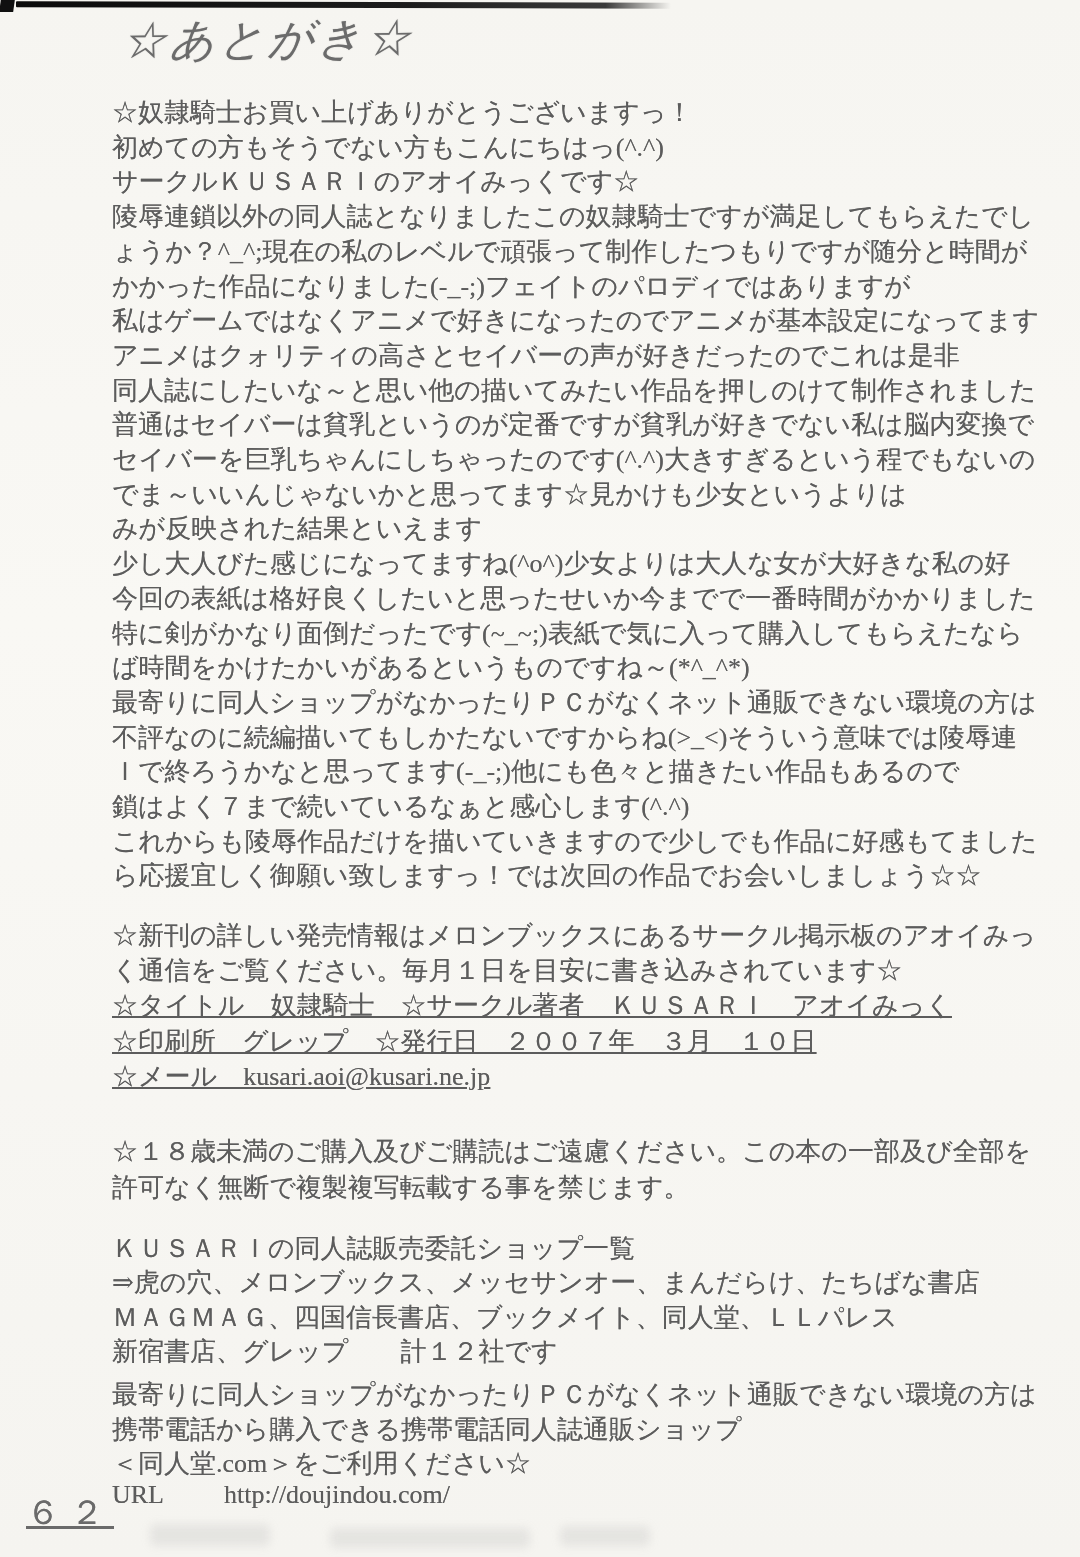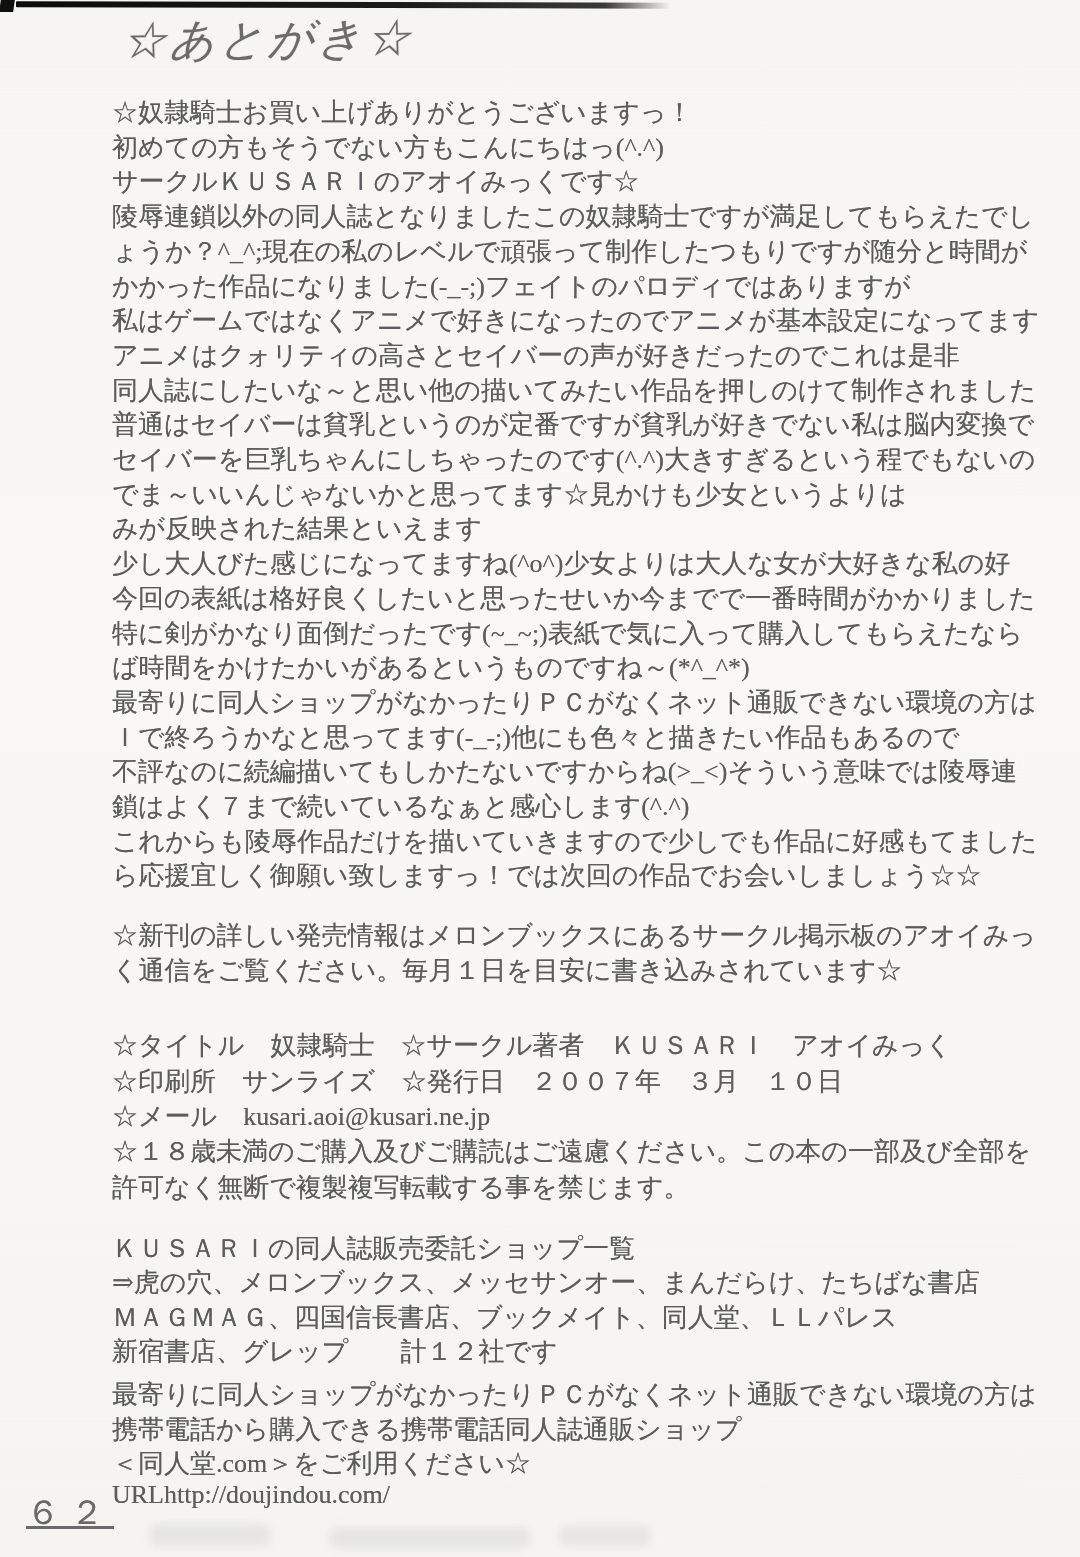--- a/index.html
+++ b/index.html
@@ -27,26 +27,26 @@
     }
     .sec{
       position:absolute;left:112px;width:945px;
       font-size:26px;color:#5c5c5c;
       text-shadow:0 0 .6px rgba(95,95,95,.75);
       white-space:nowrap;
     }
     .sec .line{display:block;}
     .afterword{top:88px;line-height:34.7px;margin-top:8px;}
     .news{top:918px;line-height:35px;}
-    .colophon{top:1028px;line-height:35.5px;}
+    .colophon{top:988px;line-height:35.5px;text-decoration:underline;}
     .restriction{top:1134px;line-height:35.5px;}
     .shops{top:1232px;line-height:34.3px;}
     .mobile{top:1378px;line-height:34.5px;}
     .url-line{top:1478px;line-height:34px;}
-    .url-line .url-label{display:inline-block;}
+    .url-line .url-label{display:inline-block;margin-right:60px;}
     .page-number{
       position:absolute;left:26px;top:1490px;
       font-size:34px;color:#6a6a6a;letter-spacing:10px;
       text-shadow:0 0 .6px rgba(95,95,95,.7);
       text-decoration:underline;
     }
     .ghost{
       position:absolute;background:rgba(160,160,158,.18);
       filter:blur(4px);border-radius:6px;
     }
@@ -74,35 +74,35 @@
   <span class="line">同人誌にしたいな～と思い他の描いてみたい作品を押しのけて制作されました</span>
   <span class="line">普通はセイバーは貧乳というのが定番ですが貧乳が好きでない私は脳内変換で</span>
   <span class="line">セイバーを巨乳ちゃんにしちゃったのです(^.^)大きすぎるという程でもないの</span>
   <span class="line">でま～いいんじゃないかと思ってます☆見かけも少女というよりは</span>
   <span class="line">みが反映された結果といえます</span>
   <span class="line">少し大人びた感じになってますね(^o^)少女よりは大人な女が大好きな私の好</span>
   <span class="line">今回の表紙は格好良くしたいと思ったせいか今までで一番時間がかかりました</span>
   <span class="line">特に剣がかなり面倒だったです(~_~;)表紙で気に入って購入してもらえたなら</span>
   <span class="line">ば時間をかけたかいがあるというものですね～(*^_^*)</span>
   <span class="line">最寄りに同人ショップがなかったりＰＣがなくネット通販できない環境の方は</span>
+  <span class="line">不評なのに続編描いてもしかたないですからね(&gt;_&lt;)そういう意味では陵辱連</span>
   <span class="line">Ｉで終ろうかなと思ってます(-_-;)他にも色々と描きたい作品もあるので</span>
-  <span class="line">不評なのに続編描いてもしかたないですからね(&gt;_&lt;)そういう意味では陵辱連</span>
   <span class="line">鎖はよく７まで続いているなぁと感心します(^.^)</span>
   <span class="line">これからも陵辱作品だけを描いていきますので少しでも作品に好感もてました</span>
   <span class="line">ら応援宜しく御願い致しますっ！では次回の作品でお会いしましょう☆☆</span>
 </div>
 
 <div class="sec news">
   <span class="line">☆新刊の詳しい発売情報はメロンブックスにあるサークル掲示板のアオイみっ</span>
   <span class="line">く通信をご覧ください。毎月１日を目安に書き込みされています☆</span>
 </div>
 
 <div class="sec colophon">
   <span class="line">☆タイトル　奴隷騎士　☆サークル著者　ＫＵＳＡＲＩ　アオイみっく</span>
-  <span class="line">☆印刷所　サンライズ　☆発行日　２００７年　３月　１０日</span>
+  <span class="line">☆印刷所　グレップ　☆発行日　２００７年　３月　１０日</span>
   <span class="line">☆メール　kusari.aoi@kusari.ne.jp</span>
 </div>
 
 <div class="sec restriction">
   <span class="line">☆１８歳未満のご購入及びご購読はご遠慮ください。この本の一部及び全部を</span>
   <span class="line">許可なく無断で複製複写転載する事を禁じます。</span>
 </div>
 
 <div class="sec shops">
   <span class="line">ＫＵＳＡＲＩの同人誌販売委託ショップ一覧</span>

